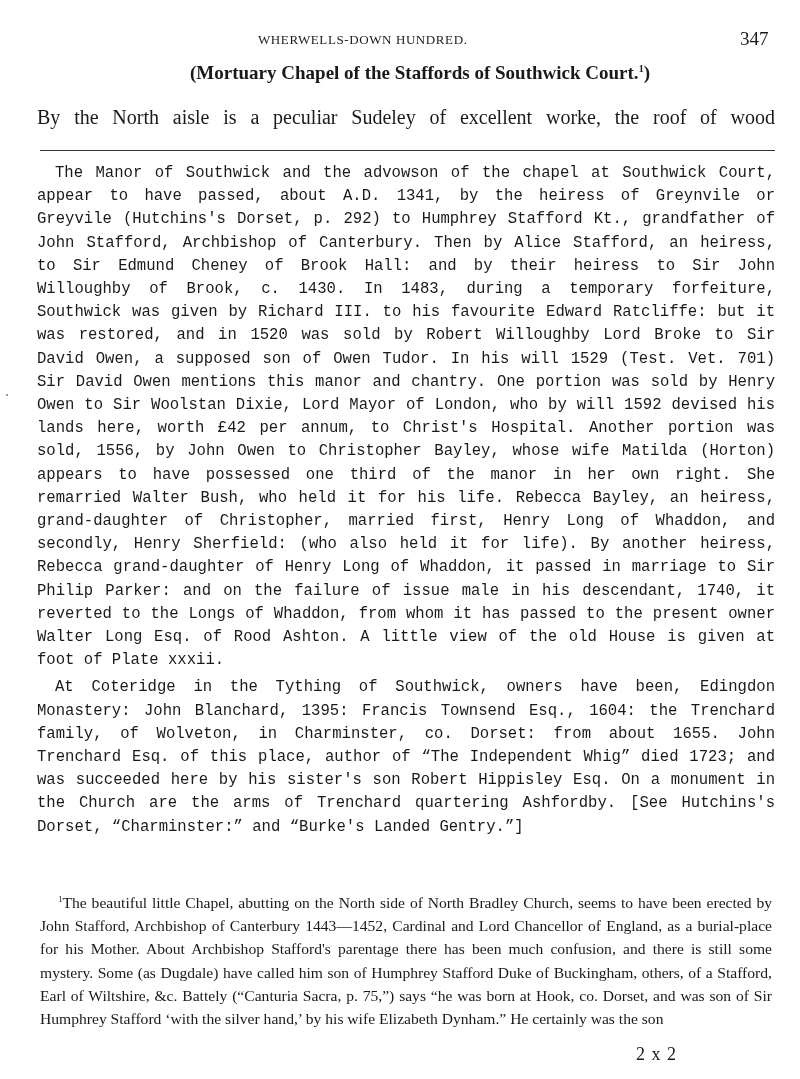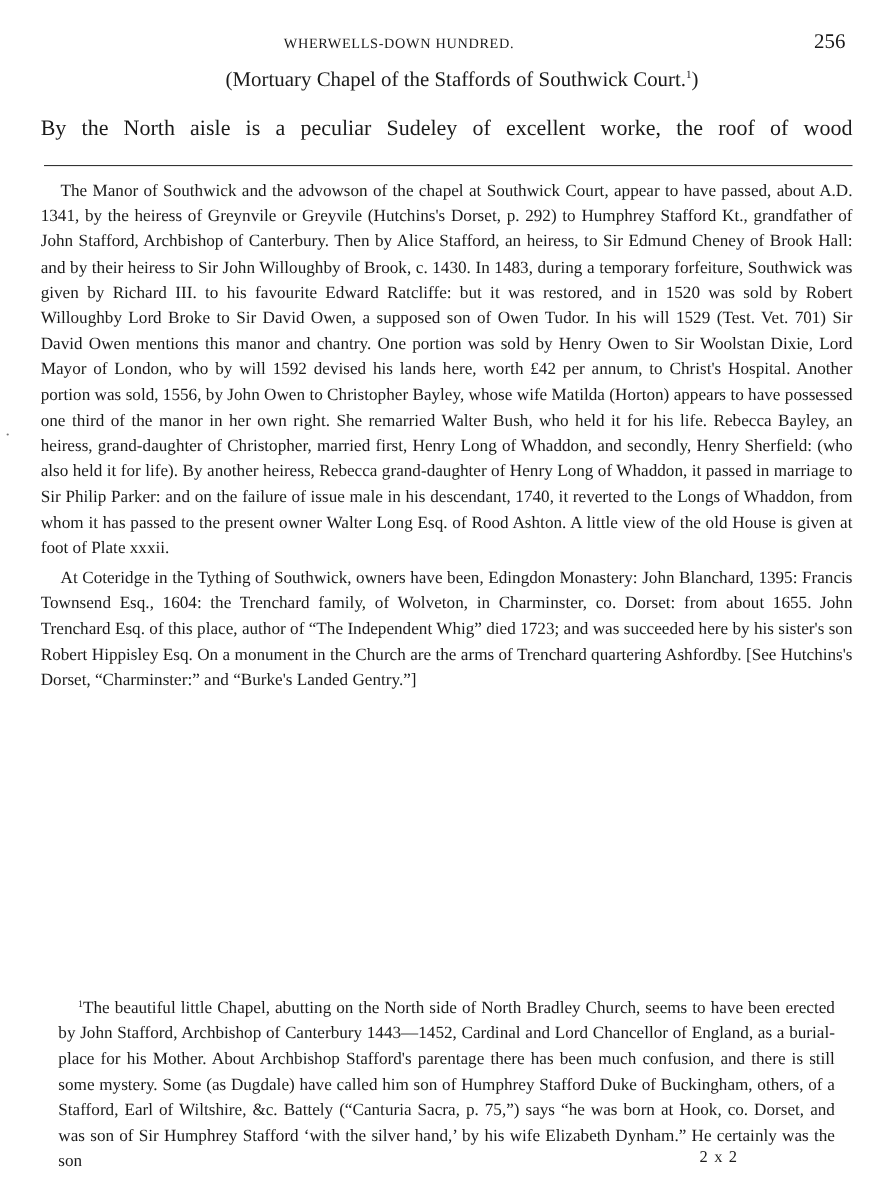--- a/index.html
+++ b/index.html
@@ -44,20 +44,21 @@
     }
     .caption {
       position: absolute;
       top: 62px;
       left: 0;
       width: 800px;
       text-align: center;
       font-size: 19px;
       padding-left: 40px;
       box-sizing: border-box;
+      font-weight: bold;
     }
     .caption sup { font-size: 10px; }
     .lead-line {
       position: absolute;
       top: 106px;
       left: 37px;
       width: 738px;
       font-size: 20px;
       text-align: justify;
       text-align-last: justify;
@@ -78,57 +79,57 @@
       left: 37px;
       width: 738px;
       font-size: 15.6px;
       line-height: 23.2px;
       text-align: justify;
     }
     .body-text p {
       margin: 0 0 4px 0;
       text-indent: 0;
     }
-    .body-text p.indent { text-indent: 18px; }
+    .body-text p.indent { text-indent: 18px; font-family: Liberation Mono, monospace; }
     .footnote {
       position: absolute;
       top: 885px;
       left: 37px;
       width: 738px;
       font-size: 15.6px;
       line-height: 23.2px;
       text-align: justify;
     }
-    .footnote p { margin: 16px; text-indent: 18px; }
+    .footnote p { margin: 3px; text-indent: 18px; }
     .footnote sup { font-size: 9px; vertical-align: 6px; }
     .signature {
       position: absolute;
       top: 1044px;
       left: 636px;
-      font-size: 15px;
+      font-size: 18px;
       letter-spacing: 1px;
     }
     .speck {
       position: absolute;
       left: 6px;
       top: 394px;
       width: 2px;
       height: 2px;
       background: #777;
       border-radius: 50%;
     }
   </style>
 </head>
 <body>
 
 <div class="page">
 
   <div class="running-head">
     <span class="running-title">WHERWELLS-DOWN HUNDRED.</span>
-    <span class="page-number">256</span>
+    <span class="page-number">347</span>
   </div>
 
   <div class="caption">
     <span>(Mortuary Chapel of the Staffords of Southwick Court.</span><sup>1</sup><span>)</span>
   </div>
 
   <div class="lead-line">By the North aisle is a peculiar Sudeley of excellent worke, the roof of wood</div>
 
   <div class="rule"></div>
 

